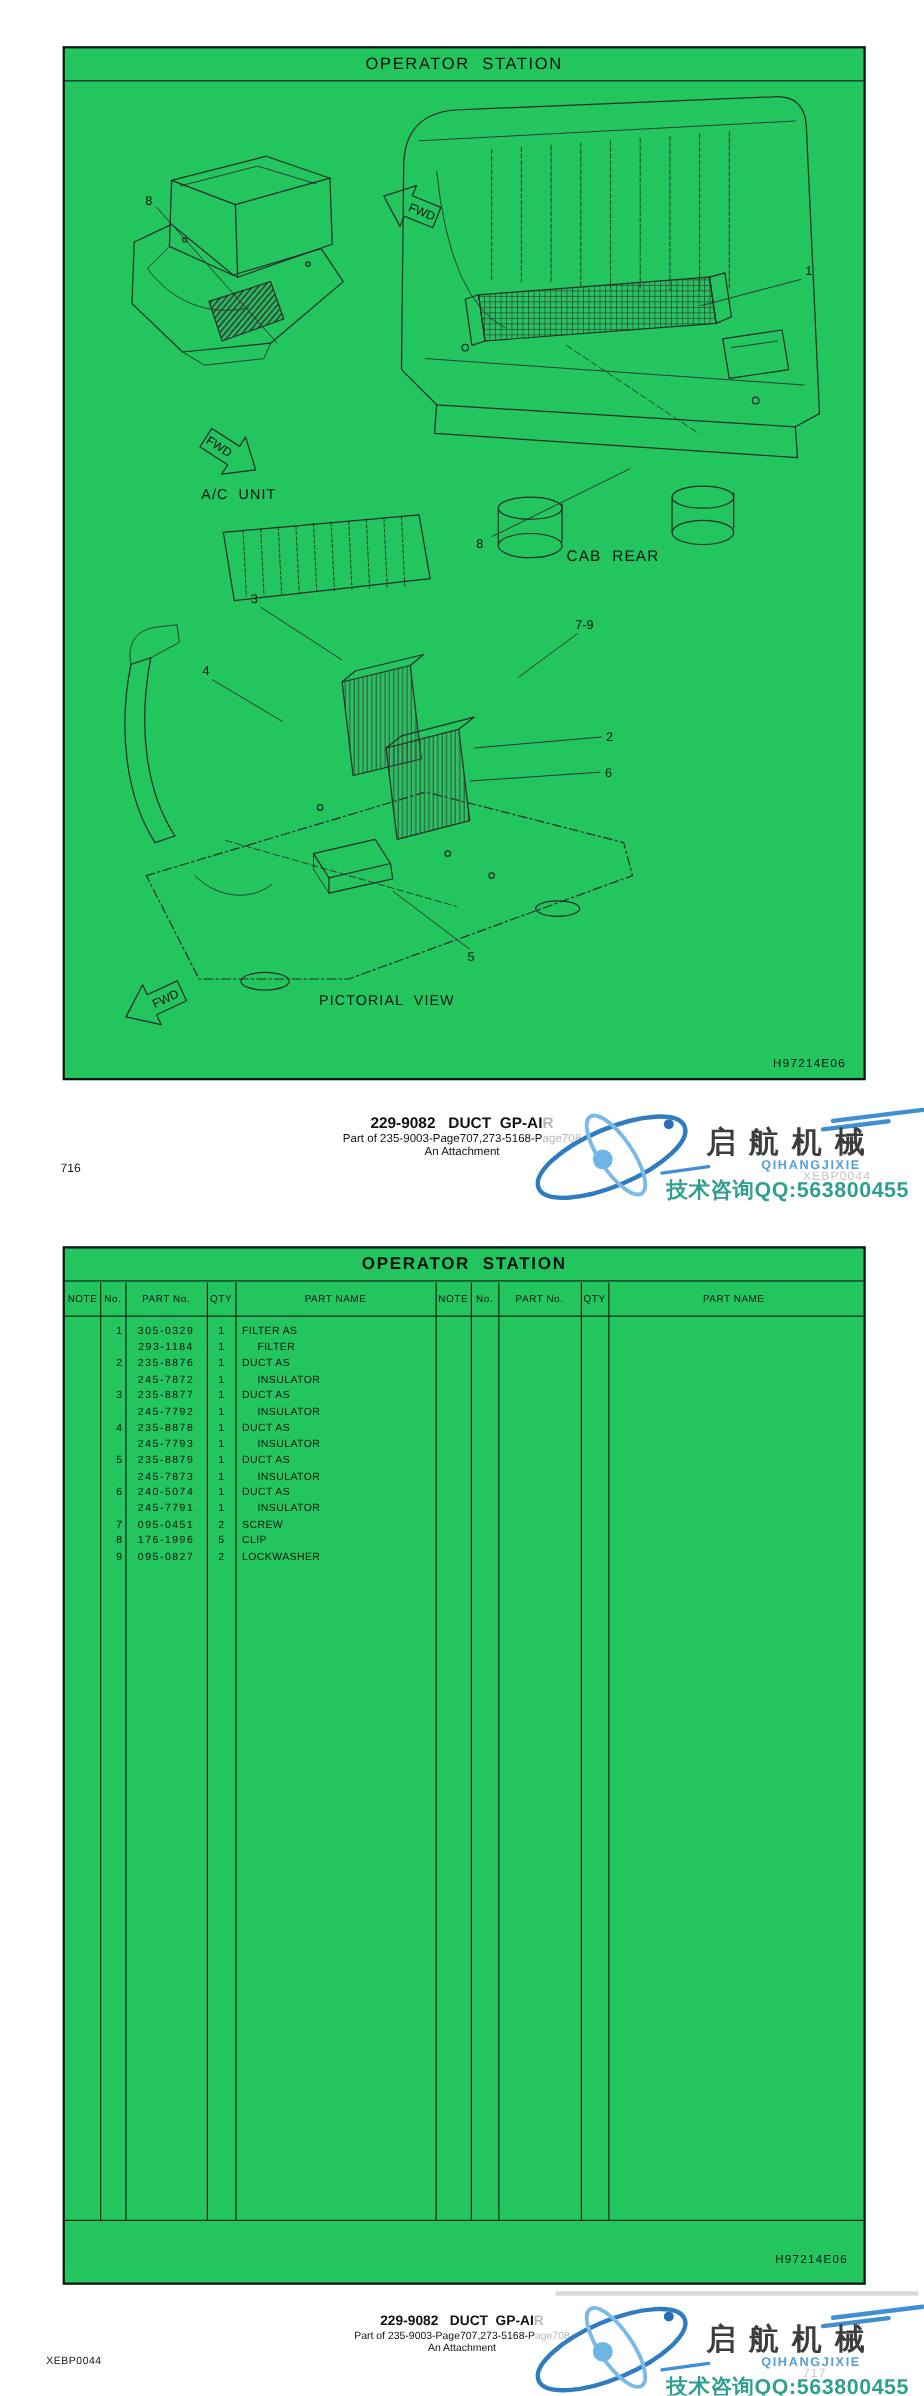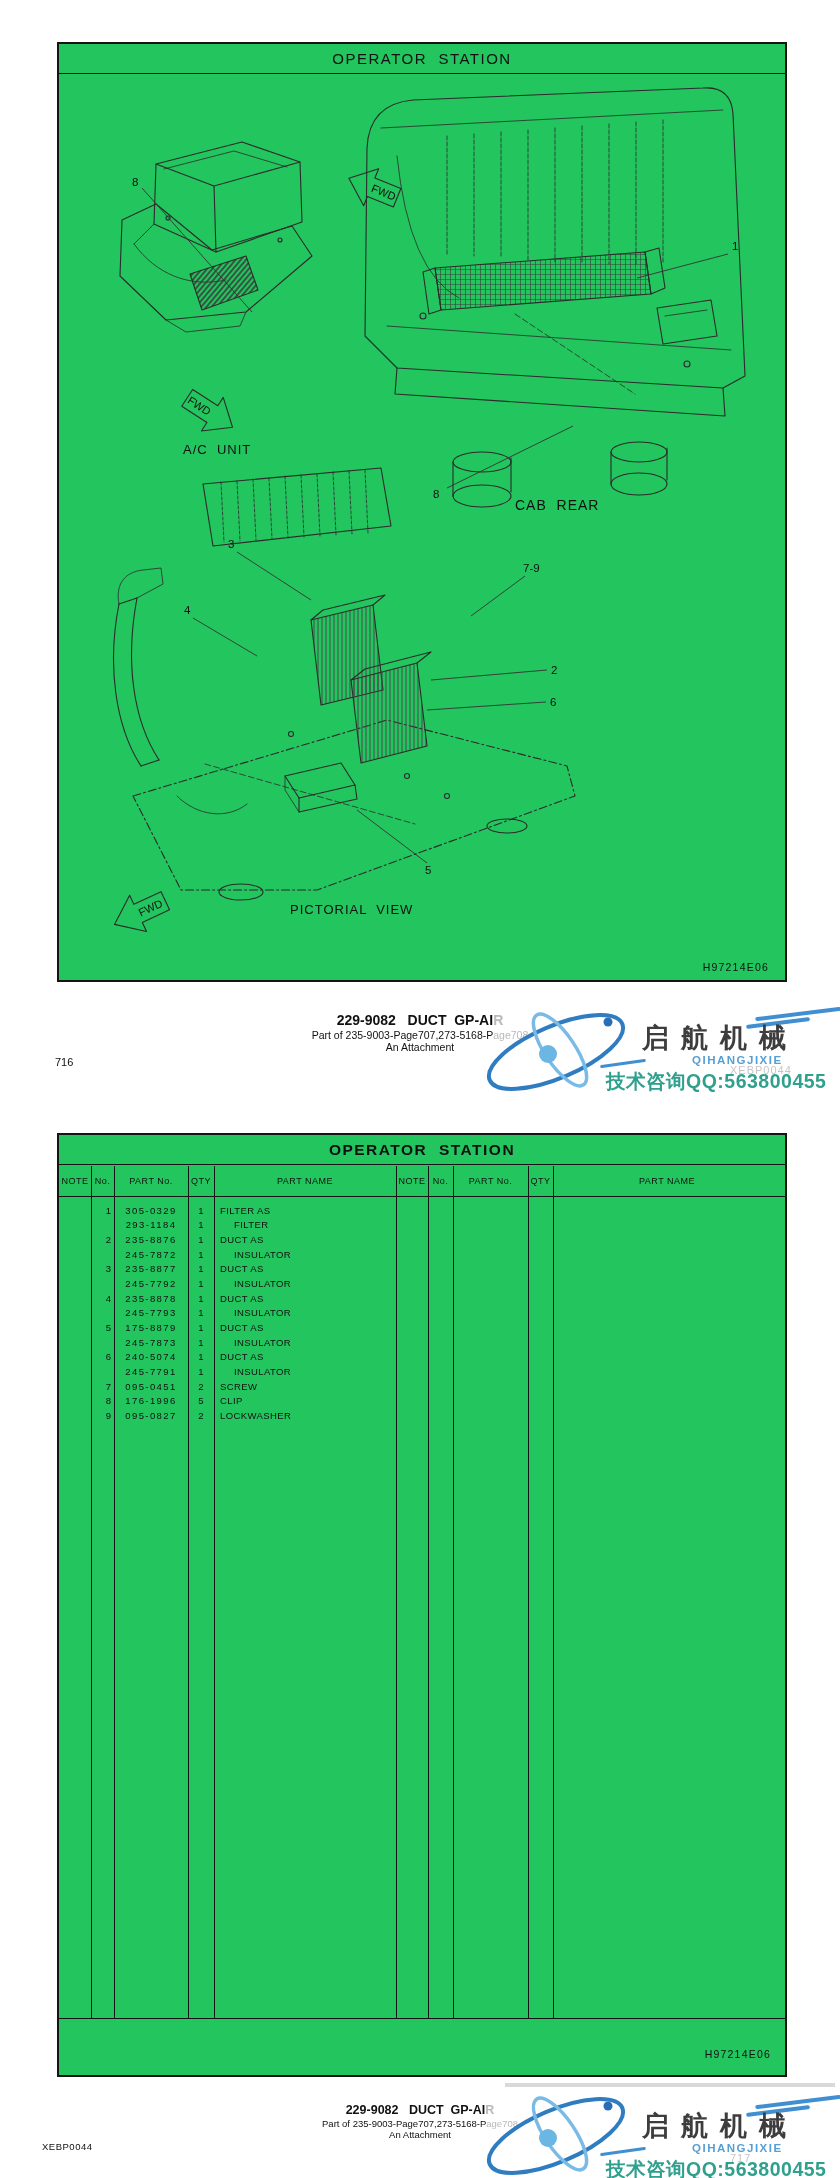--- a/index.html
+++ b/index.html
@@ -291,21 +291,21 @@
           <span class="c-name">DUCT AS</span>
         </div>
         <div class="t-row">
           <span class="c-no"></span>
           <span class="c-part">245-7793</span>
           <span class="c-qty">1</span>
           <span class="c-name sub">INSULATOR</span>
         </div>
         <div class="t-row">
           <span class="c-no">5</span>
-          <span class="c-part">175-8879</span>
+          <span class="c-part">235-8879</span>
           <span class="c-qty">1</span>
           <span class="c-name">DUCT AS</span>
         </div>
         <div class="t-row">
           <span class="c-no"></span>
           <span class="c-part">245-7873</span>
           <span class="c-qty">1</span>
           <span class="c-name sub">INSULATOR</span>
         </div>
         <div class="t-row">

